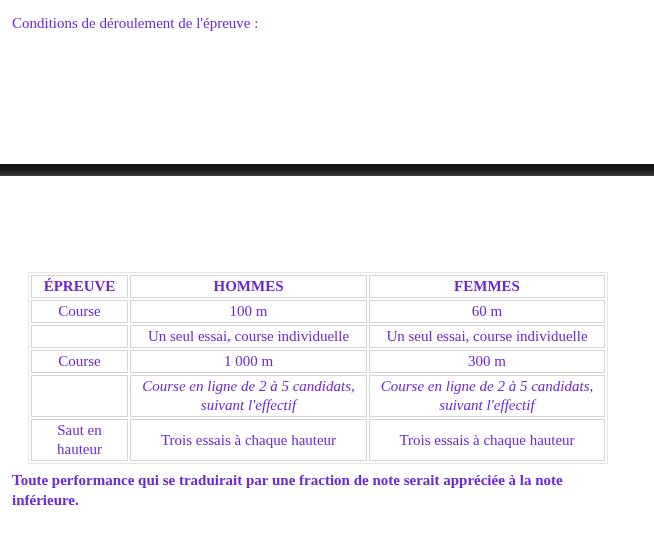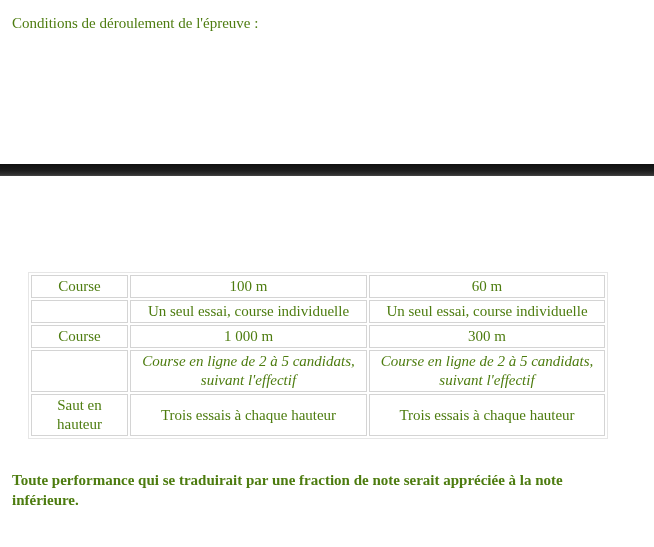--- a/index.html
+++ b/index.html
@@ -3,21 +3,21 @@
 <meta charset="utf-8">
 <style>
   * { margin: 0; padding: 0; box-sizing: border-box; }
   html, body { background: #ffffff; }
   .page {
     position: relative;
     width: 654px;
     height: 547px;
     background: #ffffff;
     font-family: "Liberation Serif", serif;
-    color: #4d7c0f;
+    color: #6d28d9;
     overflow: hidden;
   }
   .intro-paragraph {
     position: absolute;
     left: 12px;
     top: 13px;
     font-size: 15px;
     line-height: 20px;
   }
   .section-divider-bar {
@@ -72,20 +72,25 @@
 
   <div class="section-divider-bar"></div>
 
   <table class="epreuve-table">
     <colgroup>
       <col style="width: 97px;">
       <col style="width: 237px;">
       <col style="width: 236px;">
     </colgroup>
     <tbody>
+      <tr class="row-h">
+        <th>ÉPREUVE</th>
+        <th>HOMMES</th>
+        <th>FEMMES</th>
+      </tr>
       <tr class="row-s">
         <td>Course</td>
         <td>100 m</td>
         <td>60 m</td>
       </tr>
       <tr class="row-s">
         <td></td>
         <td>Un seul essai, course individuelle</td>
         <td>Un seul essai, course individuelle</td>
       </tr>

